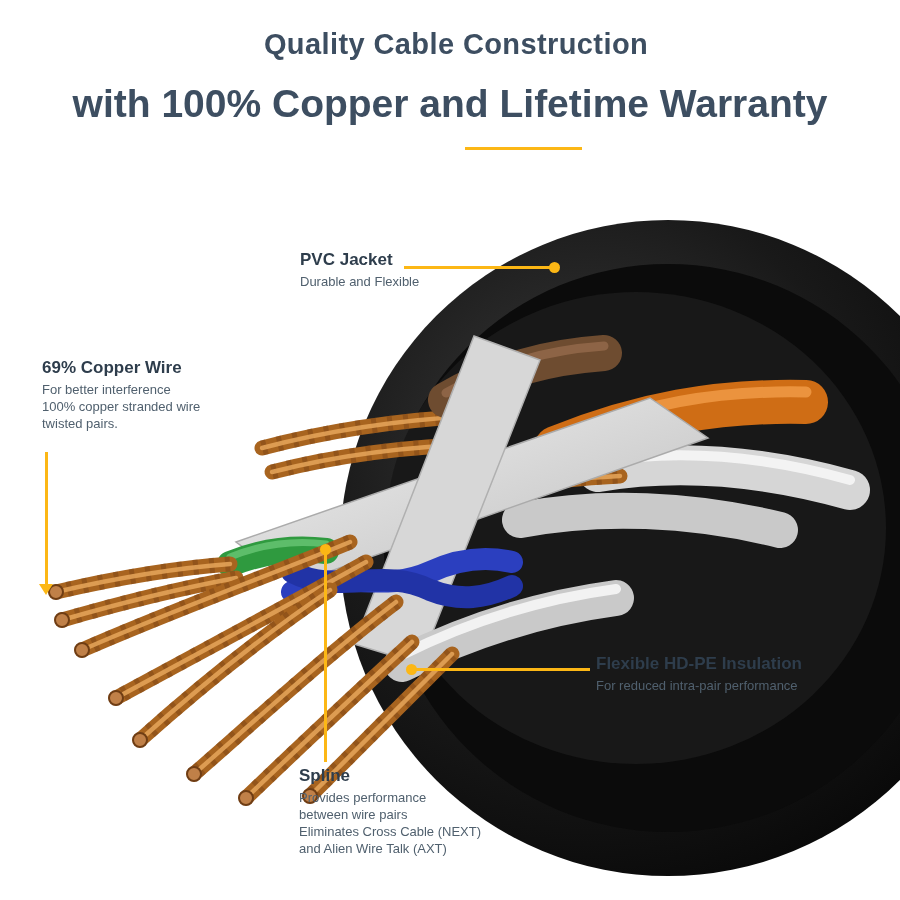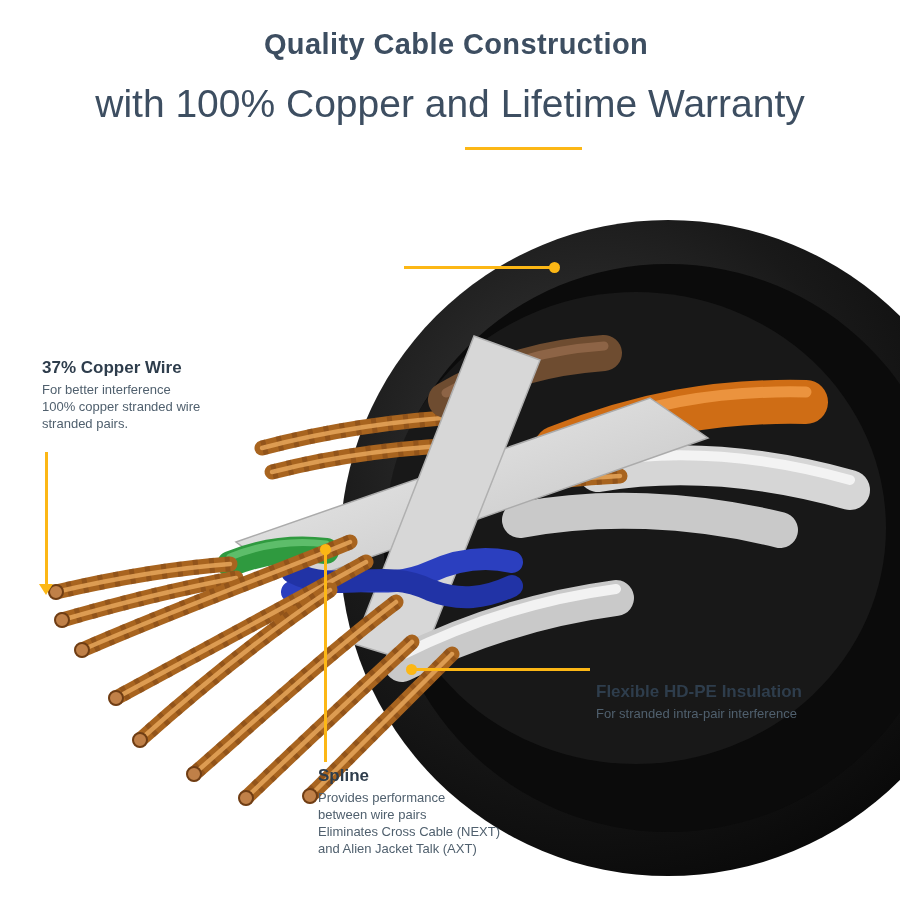--- a/index.html
+++ b/index.html
@@ -16,21 +16,21 @@
     --spline-gray:#d7d7d7;
     --wire-brown:#6e4c30;
   }
   *{box-sizing:border-box}
   body{margin:0;background:#ffffff}
   .page{position:relative;width:900px;height:900px;background:#fff;overflow:hidden;
         font-family:"Liberation Sans",sans-serif}
   .title{position:absolute;top:28px;left:6px;width:100%;text-align:center;
          font-size:29px;font-weight:700;color:var(--heading);letter-spacing:.4px;z-index:3}
   .subtitle{position:absolute;top:82px;left:0;width:100%;text-align:center;
-         font-size:39px;font-weight:400;color:var(--heading);z-index:3}
+         font-size:39px;font-weight:700;color:var(--heading);z-index:3}
   .divider{position:absolute;left:465px;top:147px;width:117px;height:3px;
          background:var(--accent);z-index:3}
 
   .illustration{position:absolute;left:0;top:0;z-index:1}
 
   .callout{position:absolute;z-index:4}
   .callout-title{font-size:17px;font-weight:700;color:var(--callout-title);margin:0 0 3px 0}
   .callout-line{font-size:13px;color:var(--callout-body);line-height:1.32}
 
   .lead-h{position:absolute;height:3px;background:var(--accent);z-index:4}
@@ -205,42 +205,46 @@
       <circle class="tip" cx="62" cy="620" r="7"></circle>
       <circle class="tip" cx="82" cy="650" r="7"></circle>
       <circle class="tip" cx="116" cy="698" r="7"></circle>
       <circle class="tip" cx="140" cy="740" r="7"></circle>
       <circle class="tip" cx="194" cy="774" r="7"></circle>
       <circle class="tip" cx="246" cy="798" r="7"></circle>
       <circle class="tip" cx="310" cy="796" r="7"></circle>
     </g>
   </svg>
 
+  <div class="callout" style="left:300px;top:250px">
+    <div class="callout-title">PVC Jacket</div>
+    <div class="callout-line">Durable and Flexible</div>
+  </div>
   <div class="lead-h" style="left:404px;top:266px;width:150px"></div>
   <div class="lead-dot" style="left:549px;top:262px"></div>
 
   <div class="callout" style="left:42px;top:358px;width:200px">
-    <div class="callout-title">37% Copper Wire</div>
+    <div class="callout-title">69% Copper Wire</div>
     <div class="callout-line">For better interference</div>
     <div class="callout-line">100% copper stranded wire</div>
-    <div class="callout-line">stranded pairs.</div>
+    <div class="callout-line">twisted pairs.</div>
   </div>
   <div class="lead-v" style="left:45px;top:452px;height:132px"></div>
   <div class="lead-arrow-down" style="left:39px;top:584px"></div>
 
-  <div class="callout" style="left:596px;top:682px">
+  <div class="callout" style="left:596px;top:654px">
     <div class="callout-title">Flexible HD-PE Insulation</div>
-    <div class="callout-line">For stranded intra-pair interference</div>
+    <div class="callout-line">For reduced intra-pair performance</div>
   </div>
   <div class="lead-h" style="left:414px;top:668px;width:176px"></div>
   <div class="lead-dot" style="left:406px;top:664px"></div>
 
-  <div class="callout" style="left:318px;top:766px;width:230px">
+  <div class="callout" style="left:299px;top:766px;width:230px">
     <div class="callout-title">Spline</div>
     <div class="callout-line">Provides performance</div>
     <div class="callout-line">between wire pairs</div>
     <div class="callout-line">Eliminates Cross Cable (NEXT)</div>
-    <div class="callout-line">and Alien Jacket Talk (AXT)</div>
+    <div class="callout-line">and Alien Wire Talk (AXT)</div>
   </div>
   <div class="lead-v" style="left:324px;top:550px;height:212px"></div>
   <div class="lead-dot" style="left:320px;top:544px"></div>
 
 </div>
 
 </body></html>

